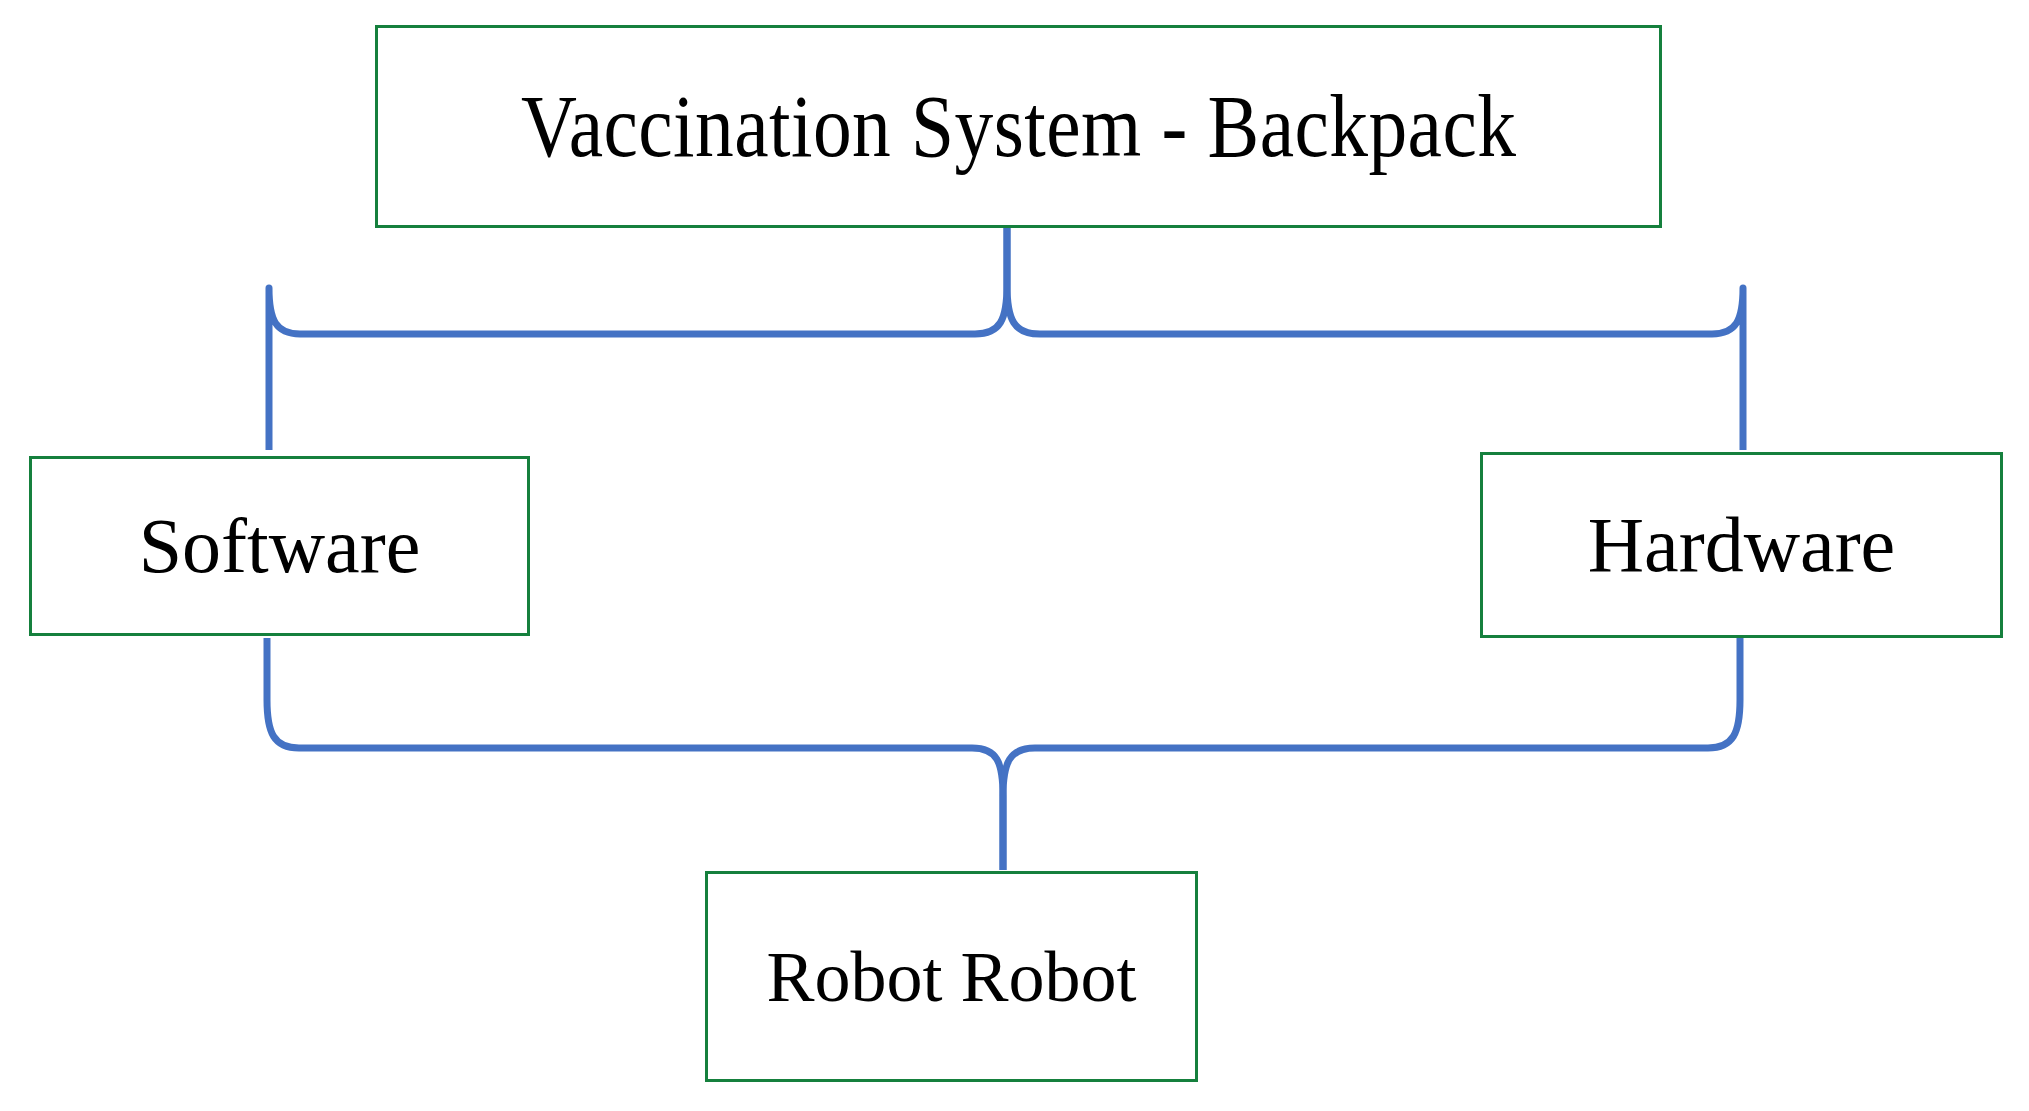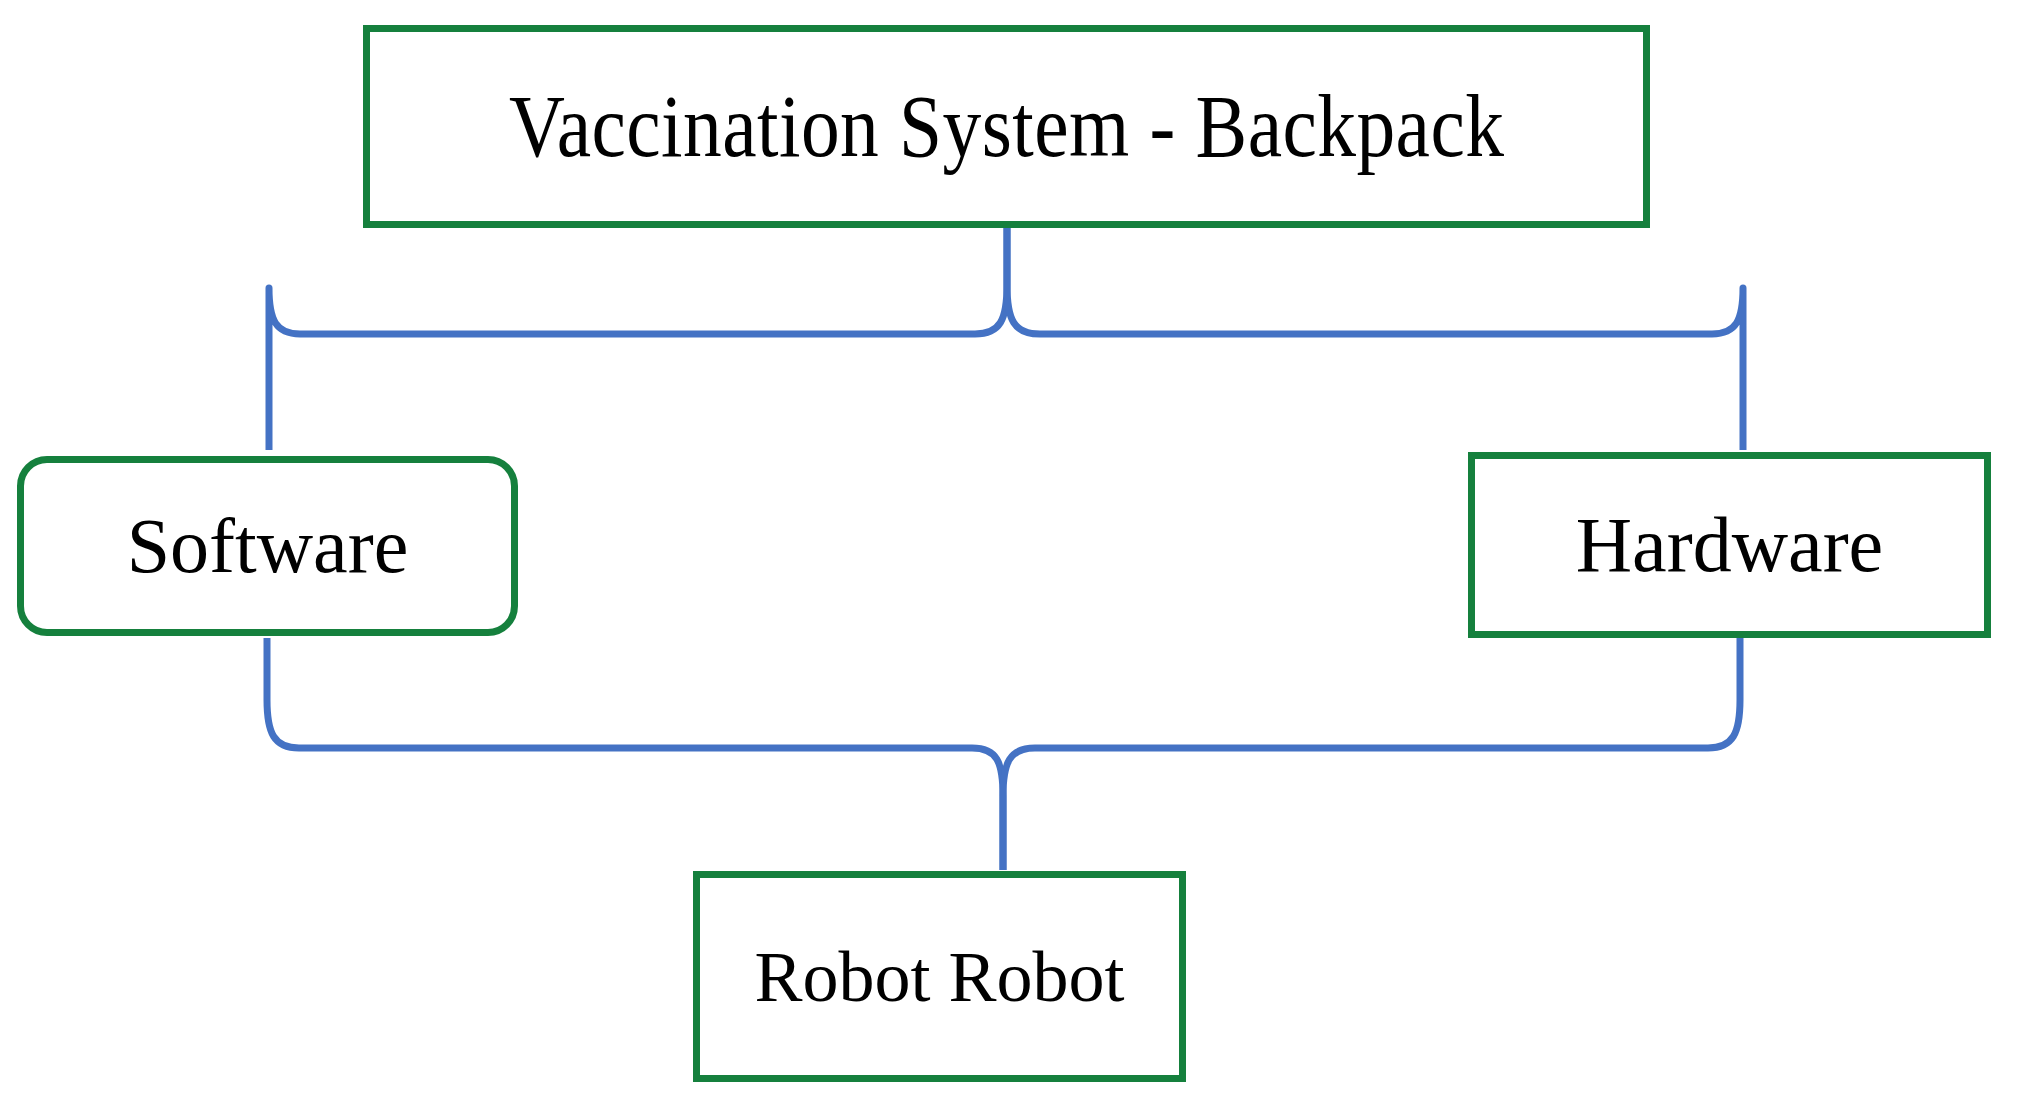--- a/index.html
+++ b/index.html
@@ -23,25 +23,26 @@
     left: 0;
     top: 0;
     width: 2029px;
     height: 1111px;
     pointer-events: none;
   }
   .node-box {
     position: absolute;
     box-sizing: border-box;
     background: #ffffff;
-    border: 7px solid #15803d;
+    border: 3px solid #15803d;
     display: flex;
     align-items: center;
     justify-content: center;
     z-index: 3;
+    margin-left: 12px;
   }
   .node-label {
     color: #000000;
     line-height: 1;
     white-space: nowrap;
     text-align: center;
   }
   
   #node-root {
     left: 363px;
@@ -53,21 +54,20 @@
     font-size: 88px;
     transform: scaleX(0.88);
     letter-spacing: 0.5px;
   }
   
   #node-software {
     left: 17px;
     top: 456px;
     width: 501px;
     height: 180px;
-    border-radius: 30px;
   }
   #node-software .node-label {
     font-size: 78px;
   }
   
   #node-hardware {
     left: 1468px;
     top: 452px;
     width: 523px;
     height: 186px;

